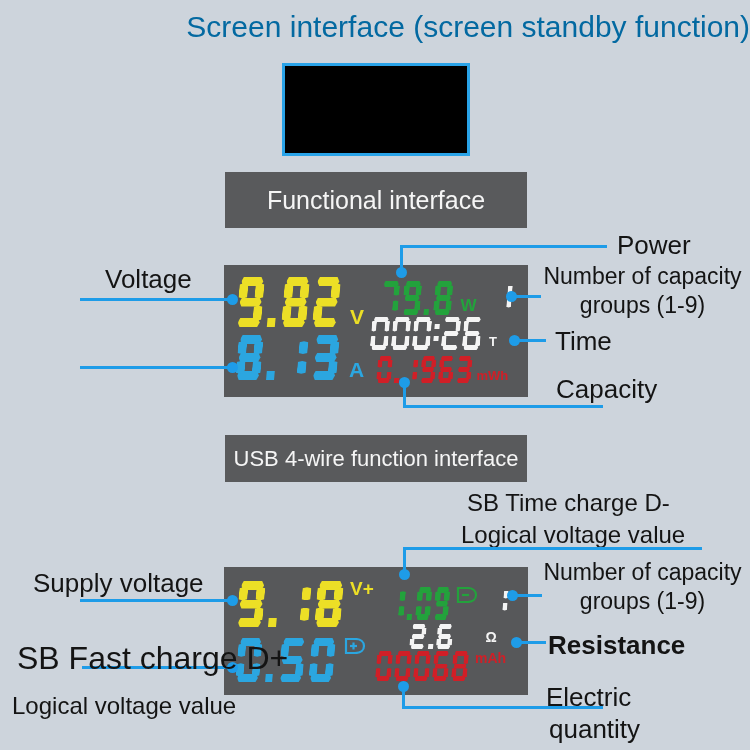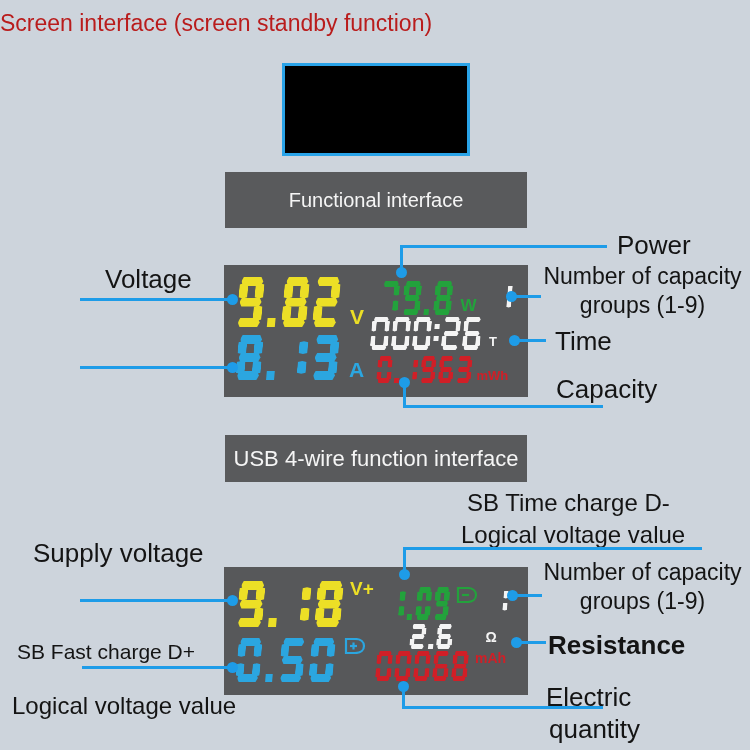--- a/index.html
+++ b/index.html
@@ -1,22 +1,22 @@
 <!DOCTYPE html>
 <html><head>
 <meta charset="utf-8">
 <style>
   html,body{margin:0;padding:0;background:#cdd4dc;}
   .stage{position:relative;width:750px;height:750px;background:#cdd4dc;overflow:hidden;
          font-family:"Liberation Sans",sans-serif;color:#1b1b1b;}
-  .title{position:absolute;left:0;right:0;top:10px;text-align:left;font-size:23px;color:#b91c1c;}
+  .title{position:absolute;left:0;right:0;top:10px;text-align:right;font-size:30px;color:#0369a1;}
   .screen{position:absolute;left:282px;top:63px;width:188px;height:93px;background:#000;
           border:3px solid #29a3e8;box-sizing:border-box;}
   .gbox{position:absolute;background:#595a5c;color:#f5f5f5;display:flex;align-items:center;justify-content:center;}
-  .gbox.fn{left:225px;top:172px;width:302px;height:56px;font-size:20px;}
+  .gbox.fn{left:225px;top:172px;width:302px;height:56px;font-size:25px;}
   .gbox.usb{left:225px;top:435px;width:302px;height:47px;font-size:22px;}
   .panel{position:absolute;background:#57585a;}
   .panel.p1{left:224px;top:265px;width:304px;height:132px;}
   .panel.p2{left:224px;top:567px;width:304px;height:128px;}
   .lbl{position:absolute;font-size:26px;color:#141414;white-space:nowrap;}
   .lbl-sm{position:absolute;font-size:23px;color:#141414;white-space:nowrap;}
   .lbl-wrap{position:absolute;font-size:23px;color:#141414;text-align:center;line-height:29px;}
   .line{position:absolute;background:#1e9ce8;}
   .cdot{position:absolute;width:11px;height:11px;border-radius:50%;background:#1e9ce8;}
   .seg-item{position:absolute;display:flex;align-items:flex-end;}
@@ -454,24 +454,24 @@
   <div class="line" style="left:514px;top:594px;width:28px;height:3px;"></div>
   <div class="cdot" style="left:507px;top:590px;"></div>
   <div class="line" style="left:518px;top:641px;width:28px;height:3px;"></div>
   <div class="cdot" style="left:511px;top:637px;"></div>
   <div class="line" style="left:82px;top:666px;width:151px;height:3px;"></div>
   <div class="cdot" style="left:227px;top:662px;"></div>
   <div class="cdot" style="left:398px;top:681px;"></div>
   <div class="line" style="left:402px;top:686px;width:3px;height:23px;"></div>
   <div class="line" style="left:402px;top:706px;width:201px;height:3px;"></div>
 
-  <div class="lbl" style="left:33px;top:538px;">Supply voltage</div>
+  <div class="lbl" style="left:33px;top:568px;">Supply voltage</div>
   <div class="lbl-wrap" style="left:535px;top:558px;width:215px;">
     <div>Number of capacity</div>
     <div>groups (1-9)</div>
   </div>
   <div class="lbl" style="left:548px;top:630px;font-weight:bold;">Resistance</div>
   <div class="lbl" style="left:546px;top:682px;text-align:right;">Electric</div>
   <div class="lbl" style="left:549px;top:714px;">quantity</div>
-  <div class="lbl-sm" style="left:17px;top:640px;font-size:21px;">SB Fast charge D+</div>
+  <div class="lbl-sm" style="left:17px;top:640px;font-size:32px;">SB Fast charge D+</div>
   <div class="lbl-sm" style="left:12px;top:692px;font-size:24px;">Logical voltage value</div>
 
 </div>
 
 </body></html>

